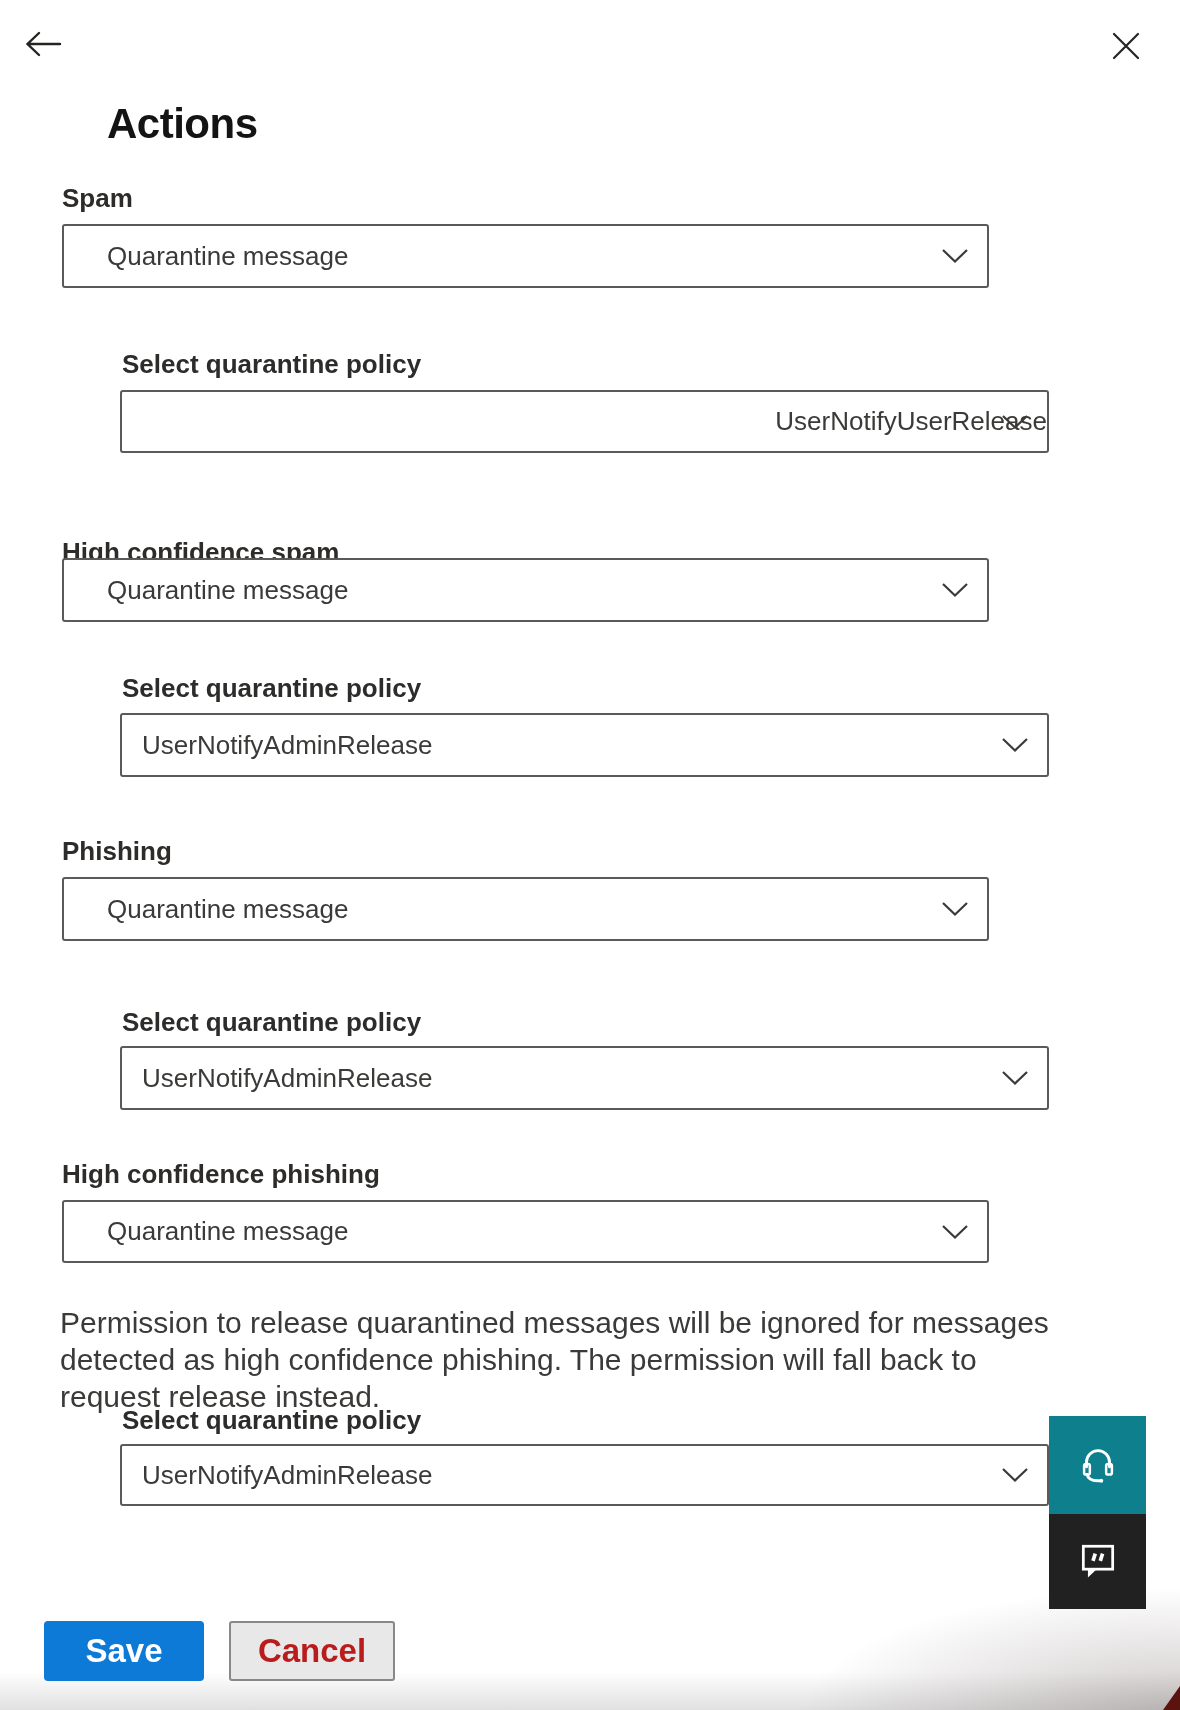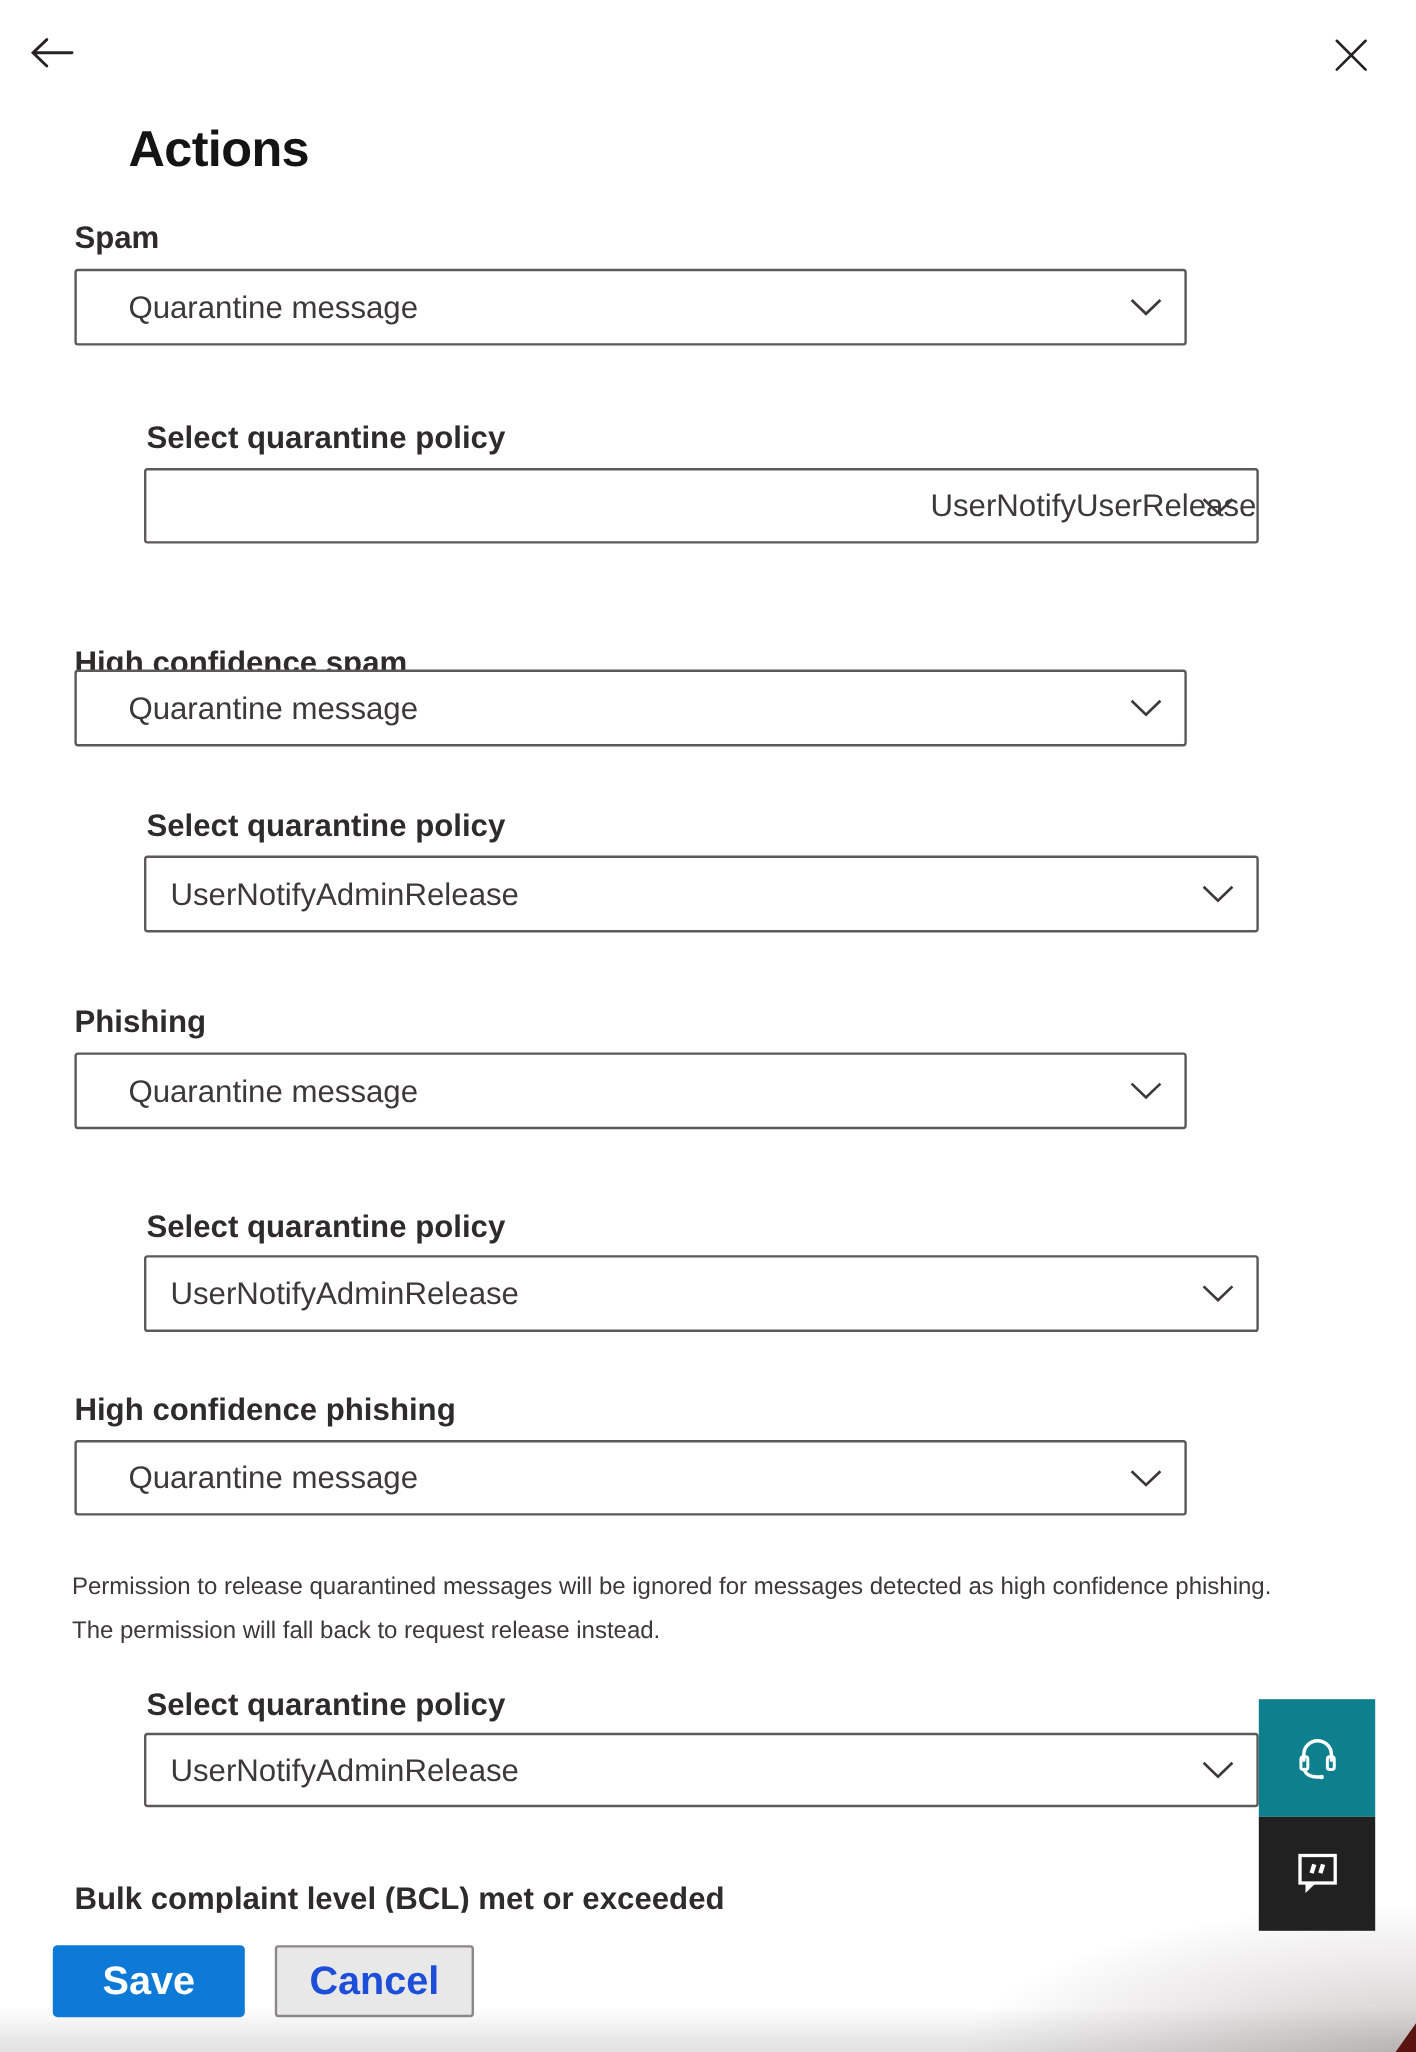--- a/index.html
+++ b/index.html
@@ -26,21 +26,21 @@
     position:absolute; height:64px; background:#fff;
     border:2px solid #5c5a58; border-radius:3px;
     display:flex; align-items:center; padding-left:20px; cursor:pointer;
   }
   .dd .val { font-size:26px; color:#3b3a39; white-space:nowrap; }
   .dd .chev { position:absolute; right:18px; top:50%; transform:translateY(-50%); line-height:0; }
   .dd.main { left:62px; width:927px;padding-left:43px; }
   .dd.indent { left:120px; width:929px; }
   .note {
     position:absolute; left:60px; top:1304px; width:1005px;
-    font-size:20px; color:#3b3a39; line-height:37px;
+    font-size:30px; color:#3b3a39; line-height:37px;
   }
   .bulk-lbl { top:1566px; left:62px; z-index:1; }
   .footer {
     position:absolute; left:0; top:1594px; width:1180px; height:116px;
     background:#ffffff; z-index:2;
   }
   .footer::after {
     content:""; position:absolute; left:0; bottom:0; width:100%; height:38px;
     background:linear-gradient(to bottom, rgba(0,0,0,0), rgba(0,0,0,0.12));
     pointer-events:none;
@@ -50,21 +50,21 @@
     background:radial-gradient(ellipse at 100% 100%, rgba(60,40,40,0.25), rgba(0,0,0,0) 62%);
     pointer-events:none;
   }
   .btn {
     position:absolute; top:27px; height:60px; z-index:4;
     display:flex; align-items:center; justify-content:center;
     font-family:"Liberation Sans", sans-serif; font-size:33px; font-weight:bold;
     border-radius:4px; cursor:pointer;
   }
   .btn-save { left:44px; width:160px; background:#0e7ad8; color:#ffffff; border:none; }
-  .btn-cancel { left:229px; width:166px; background:#e9e8e8; color:#1d4ed8; border:2px solid #8a8886; border-radius:3px; }
+  .btn-cancel { left:229px; width:166px; background:#e9e8e8; color:#b91c1c; border:2px solid #8a8886; border-radius:3px; }
   .help-widget { position:absolute; left:1049px; top:1416px; width:97px; z-index:5; }
   .w-btn {
     width:97px; border:none; cursor:pointer;
     display:flex; align-items:center; justify-content:center;
   }
   .w-contact { height:98px; background:#0e7f8c; }
   .w-feedback { height:95px; background:#212121; }
   .red-wedge {
     position:absolute; right:0; bottom:0; width:0; height:0; z-index:6;
     border-bottom:24px solid #5a130f; border-left:17px solid transparent;
@@ -167,21 +167,20 @@
   <div class="lbl" style="left:122px; top:1404px;">Select quarantine policy</div>
   <div class="dd indent" style="top:1444px; height:62px;" role="combobox">
     <span class="val">UserNotifyAdminRelease</span>
     <span class="chev">
       <svg width="28" height="16" viewBox="0 0 28 16" fill="none">
           <path d="M2 2 L14 13.5 L26 2" stroke="#3b3a39" stroke-width="2.2" fill="none"></path>
         </svg>
     </span>
   </div>
 
-  <div class="lbl bulk-lbl">Bulk complaint level (BCL) met or exceeded</div>
 
   <div class="footer">
     <button class="btn btn-save">Save</button>
     <button class="btn btn-cancel">Cancel</button>
   </div>
   <div class="corner-shade"></div>
 
   <div class="help-widget">
     <button class="w-btn w-contact">
       <span>

